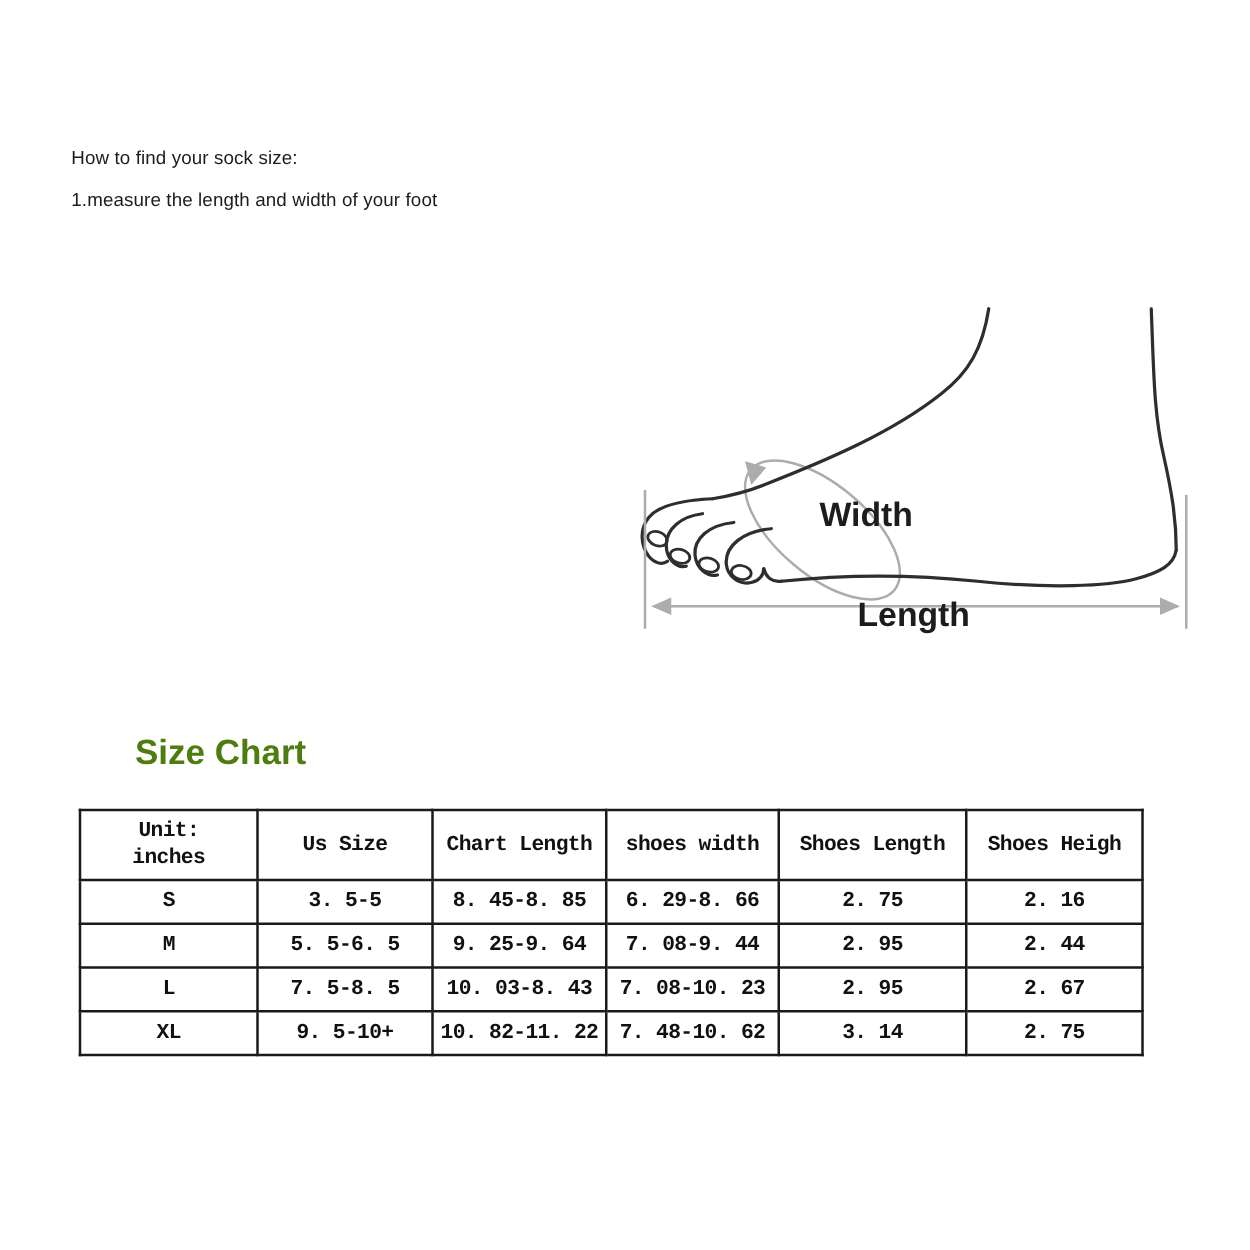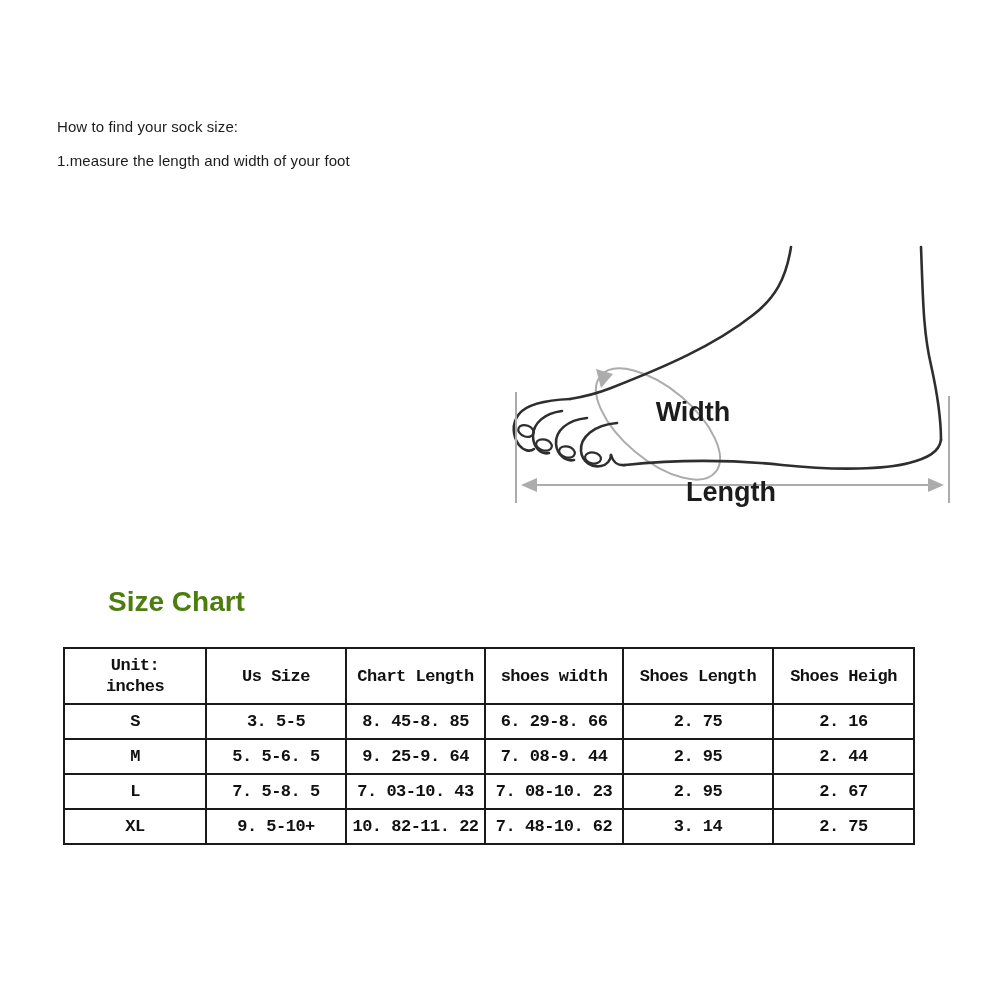--- a/index.html
+++ b/index.html
@@ -184,21 +184,21 @@
         <td>M</td>
         <td>5. 5-6. 5</td>
         <td>9. 25-9. 64</td>
         <td>7. 08-9. 44</td>
         <td>2. 95</td>
         <td>2. 44</td>
       </tr>
       <tr>
         <td>L</td>
         <td>7. 5-8. 5</td>
-        <td>7. 03-10. 43</td>
+        <td>10. 03-8. 43</td>
         <td>7. 08-10. 23</td>
         <td>2. 95</td>
         <td>2. 67</td>
       </tr>
       <tr>
         <td>XL</td>
         <td>9. 5-10+</td>
         <td>10. 82-11. 22</td>
         <td>7. 48-10. 62</td>
         <td>3. 14</td>

